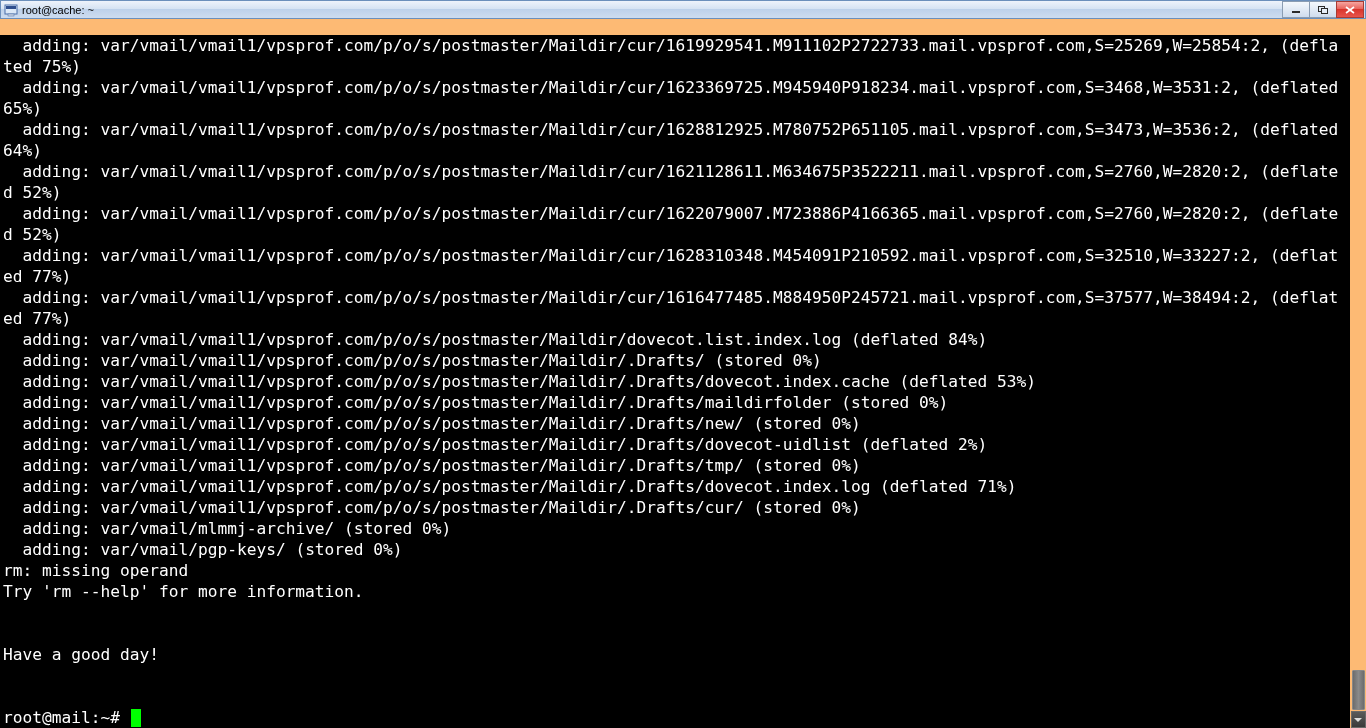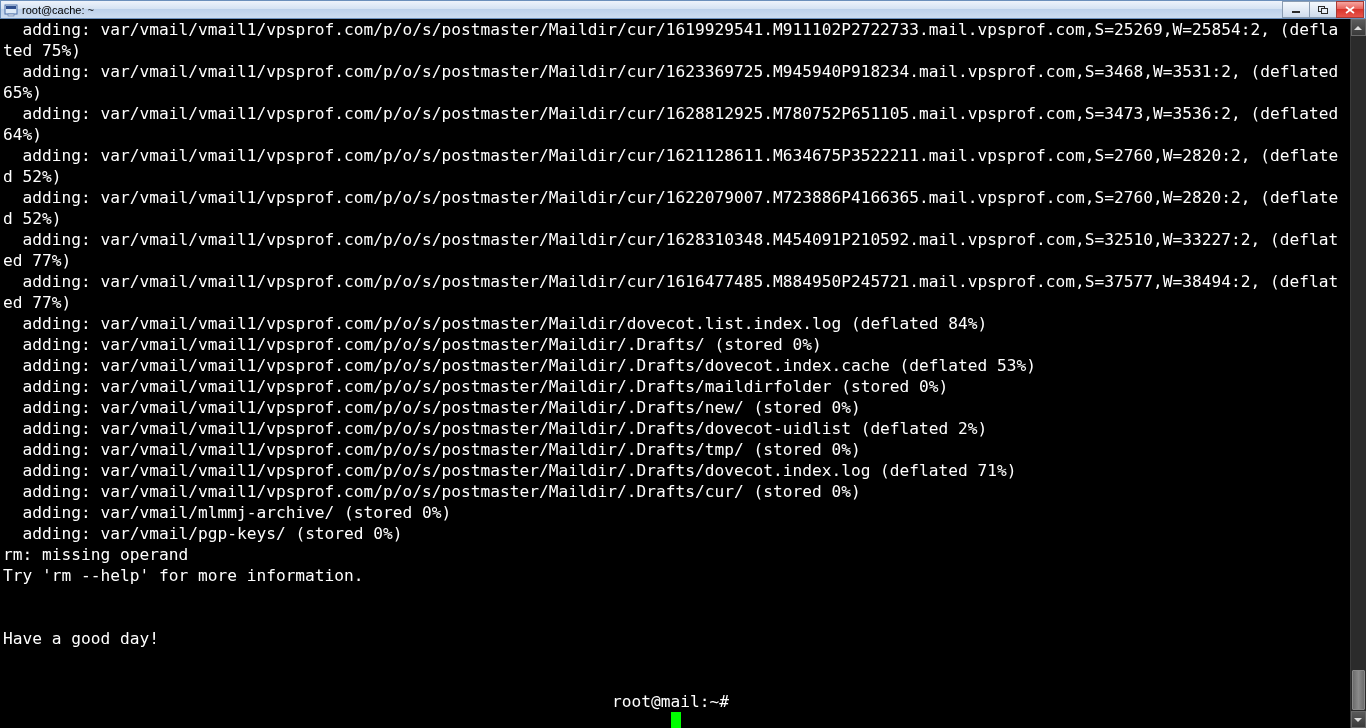--- a/index.html
+++ b/index.html
@@ -62,41 +62,41 @@
   }
   .win-btn.min { border-top-left-radius: 0; }
   .win-btn.close {
     background: linear-gradient(to bottom, #f6a5a0 0%, #e9645c 45%, #d7332a 46%, #e8544b 100%);
     border-color: #a83a33;
   }
   .win-btn svg { display:block; }
   .terminal-wrap {
     flex: 1 1 auto;
     display: flex;
-    background: #737373;
+    background: #fdba74;
     min-height: 0;
+    align-items: flex-end;
   }
   .terminal {
     flex: 1 1 auto;
     background: #000;
     color: #fff;
     font-family: "DejaVu Sans Mono", Consolas, "Courier New", monospace;
     font-size: 16.2px;
     line-height: 21px;
     white-space: pre-wrap;
     word-break: break-all;
     padding: 0 2px 0 3px;
     overflow: hidden;
     font-weight: 500;
   }
   .term-line { white-space: pre-wrap; word-break: break-all; }
   .prompt-line {
     display: flex;
     align-items: center;
-    flex-direction: column;
   }
   .cursor {
     display: inline-block;
     width: 10px;
     height: 18px;
     background: #00ff00;
     margin-left: 1px;
     vertical-align: middle;
   }
   .scrollbar {

